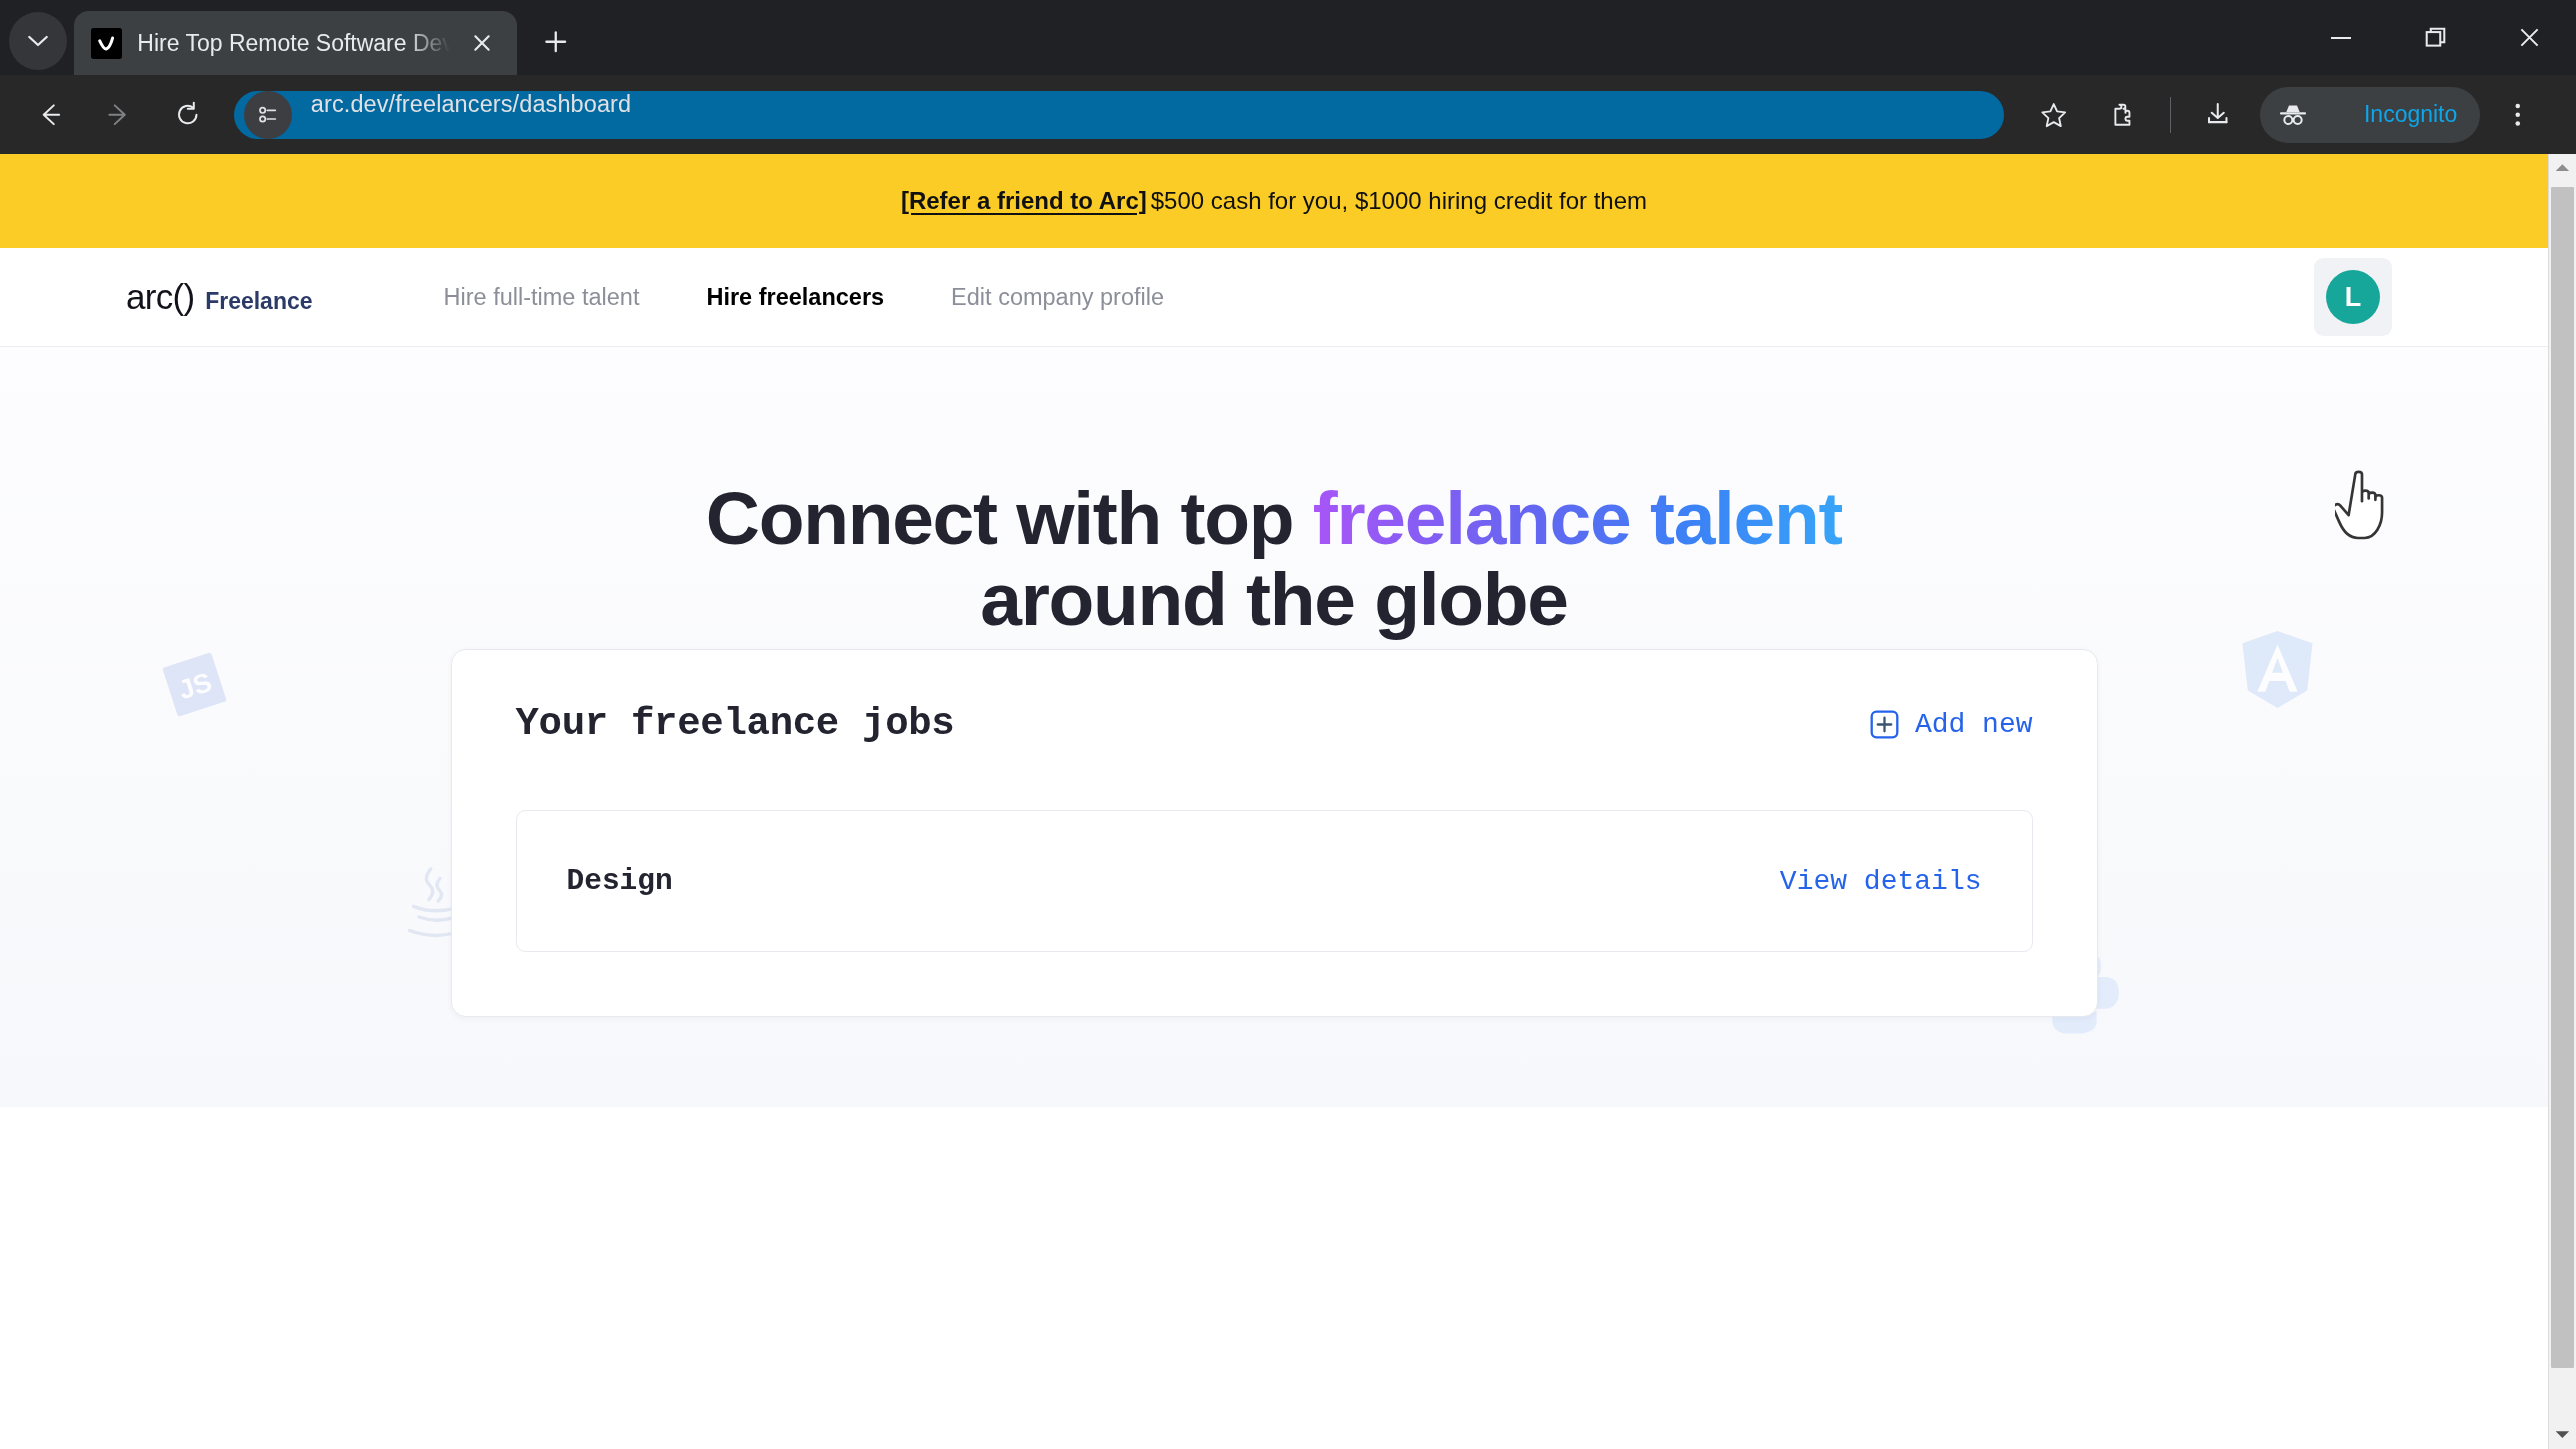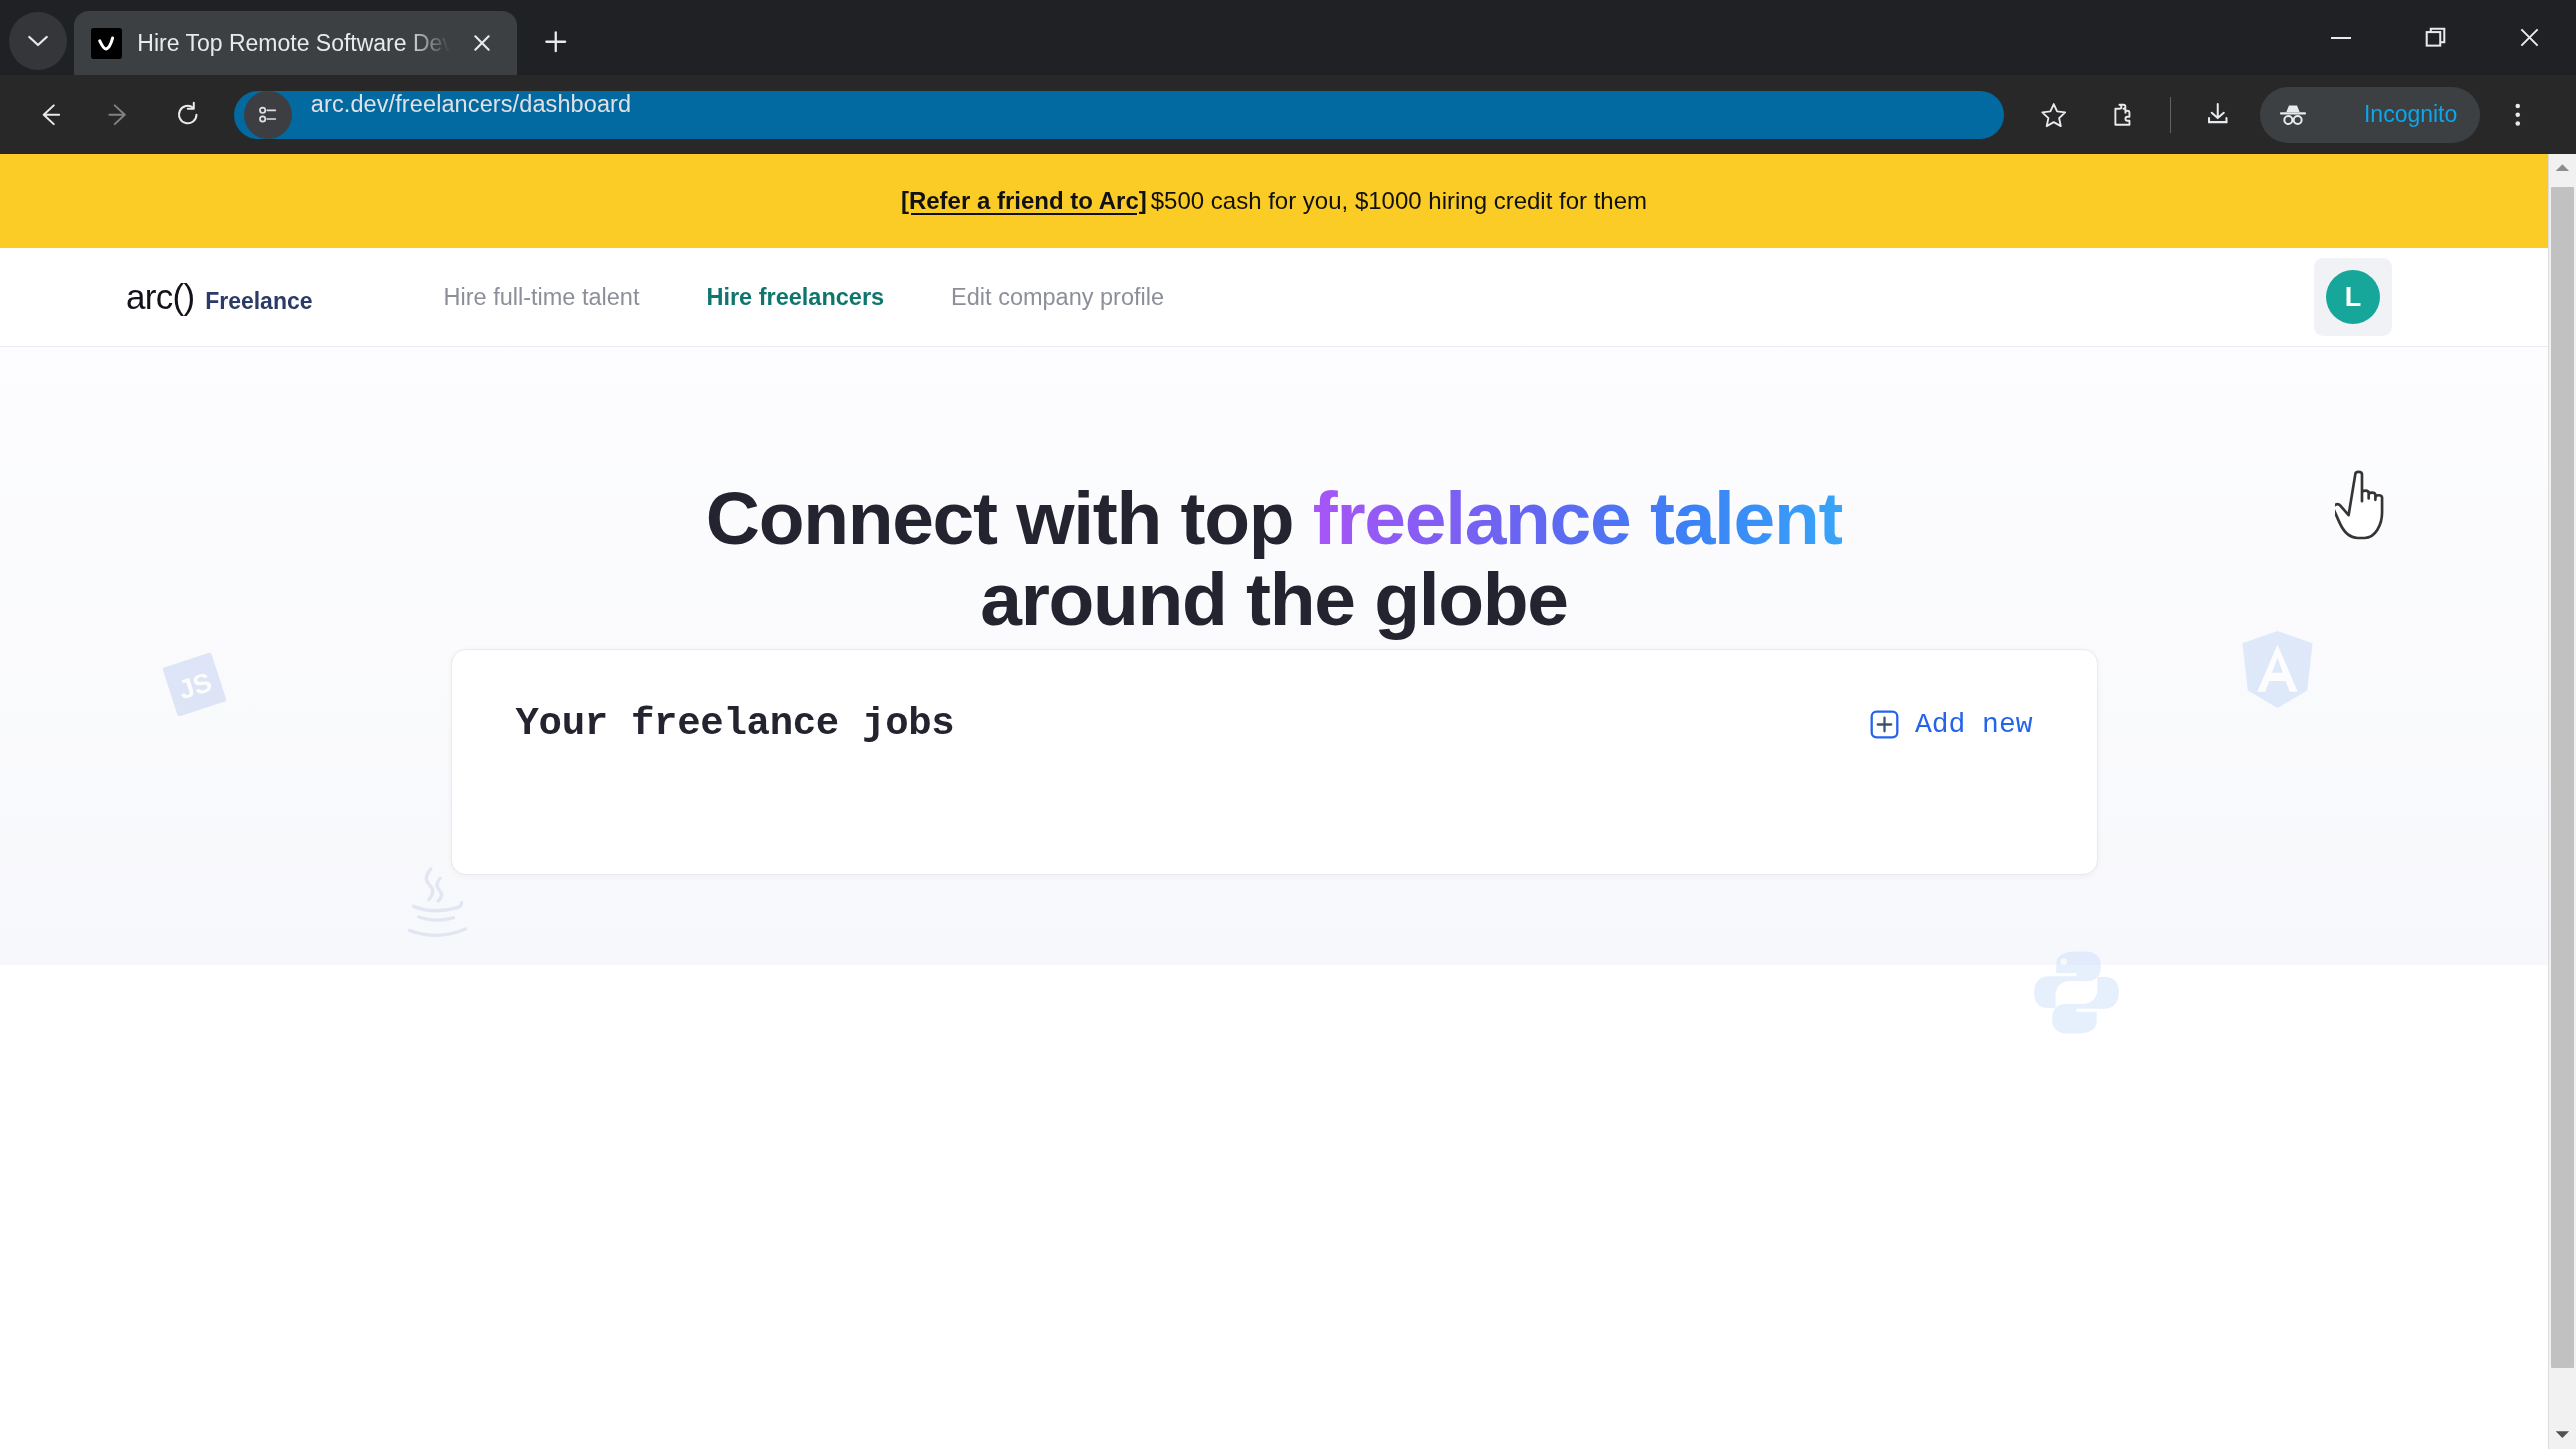--- a/index.html
+++ b/index.html
@@ -74,21 +74,21 @@
 
   .sitenav {
     height: 99px; background: #fff; display: flex; align-items: center;
     padding: 0 24px 0 126px; border-bottom: 0.7px solid #ececf1; position: relative;
   }
   .logo-wrap { display: flex; align-items: baseline; gap: 10.7px; margin-right: 131px; flex: 0 0 auto; }
   .logo-arc { font-size: 35px; font-weight: 500; color: #12121a; letter-spacing: -0.7px; }
   .logo-sub { font-size: 23px; font-weight: 600; color: #2b3a67; }
   .navlinks { display: flex; align-items: center; gap: 67px; }
   .navlink { font-size: 23.5px; color: #8c8f99; white-space: nowrap; }
-  .navlink.active { color: #0f766e; font-weight: 600; }
+  .navlink.active { color: #000000; font-weight: 600; }
   .avatar-hit {
     position: absolute; right: 156px; top: 50%; transform: translateY(-50%);
     width: 78px; height: 78px; border-radius: 9.4px; background: #f1f2f5;
     display: flex; align-items: center; justify-content: center;
   }
   .avatar {
     width: 54px; height: 54px; border-radius: 50%; background: #16a79a;
     color: #fff; font-size: 27px; font-weight: 600;
     display: flex; align-items: center; justify-content: center;
   }
@@ -282,20 +282,24 @@
           <div class="card-head">
             <span class="card-title">Your freelance jobs</span>
             <span class="addnew">
               <svg width="31" height="31" viewBox="0 0 46 46">
                   <rect x="4" y="4" width="38" height="38" rx="7" fill="none" stroke="#2563eb" stroke-width="3.4"></rect>
                   <path d="M23 13 V33 M13 23 H33" stroke="#3a536f" stroke-width="3.4" stroke-linecap="round"></path>
                 </svg>
               <span class="addnew-label">Add new</span>
             </span>
           </div>
+          <div class="job-row">
+            <span class="job-title">Design</span>
+            <span class="job-link">View details</span>
+          </div>
         </div>
       </div>
 
       <svg class="deco deco-js" width="81" height="81" viewBox="0 0 120 120">
         <g transform="rotate(-18 60 60)">
             <rect x="22" y="22" width="76" height="76" rx="4" fill="#c3d0f2"></rect>
         <text x="60" y="76" text-anchor="middle" font-family="'Liberation Sans', sans-serif" font-size="40" font-weight="700" fill="#fff">JS</text>
           </g>
       </svg>
 

